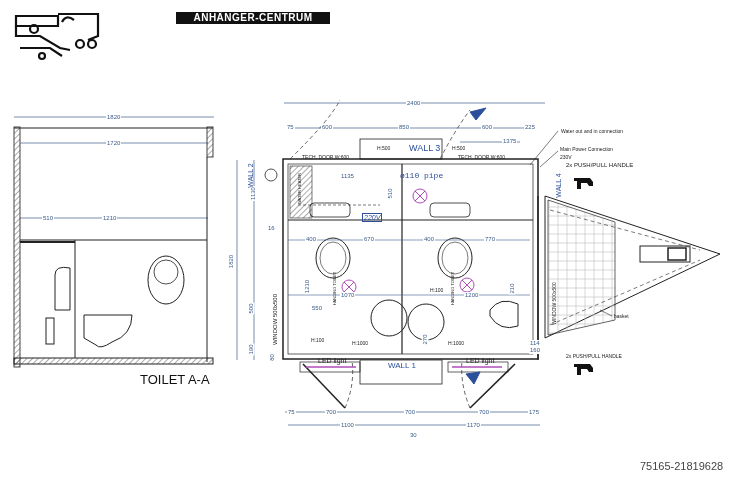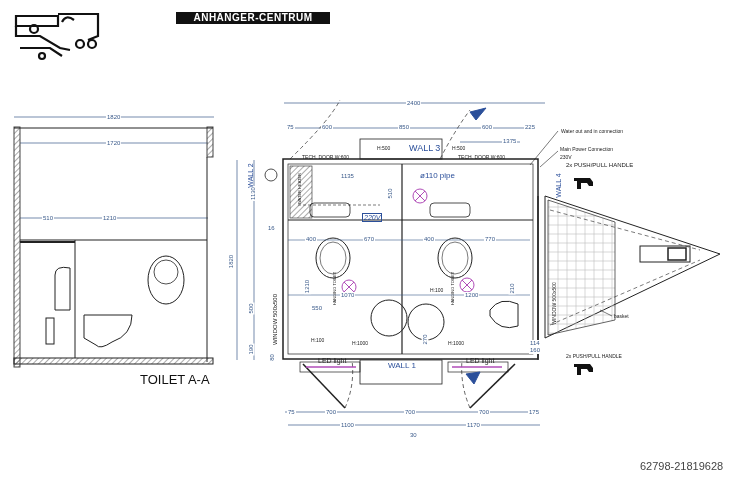--- a/index.html
+++ b/index.html
@@ -169,21 +169,21 @@
 <div class="abs dim" style="left:398px;top:124px;">850</div>
 <div class="abs dim" style="left:481px;top:124px;">600</div>
 <div class="abs dim" style="left:524px;top:124px;">225</div>
 <div class="abs dim" style="left:502px;top:138px;">1375</div>
 
 <div class="abs lbl blue" style="left:392px;top:143px;font-size:9px;line-height:10px;margin-left:17px;">WALL 3</div>
 <div class="abs lbl" style="left:377px;top:145px;font-size:5px;">H:500</div>
 <div class="abs lbl" style="left:452px;top:145px;font-size:5px;">H:500</div>
 <div class="abs lbl" style="left:302px;top:154px;font-size:5px;">TECH. DOOR W:600</div>
 <div class="abs lbl" style="left:458px;top:154px;font-size:5px;">TECH. DOOR W:600</div>
-<div class="abs lbl blue" style="left:420px;top:171px;font-size:8px;line-height:9px;">ø110 pipe</div>
+<div class="abs lbl blue" style="left:400px;top:171px;font-size:8px;line-height:9px;font-family:Liberation Mono, monospace;">ø110 pipe</div>
 <div class="abs dim" style="left:340px;top:173px;">1135</div>
 <div class="abs dim" style="left:384px;top:190px;transform:rotate(-90deg);">510</div>
 <div class="abs lbl blue" style="left:362px;top:213px;font-size:7px;font-style:italic;border:1px solid #2b4f9a;padding:0 1px;">220V</div>
 <div class="abs lbl" style="left:284px;top:185px;font-size:4px;transform:rotate(-90deg);">WATER HEATER</div>
 
 <div class="abs dim" style="left:305px;top:236px;">400</div>
 <div class="abs dim" style="left:363px;top:236px;">670</div>
 <div class="abs dim" style="left:423px;top:236px;">400</div>
 <div class="abs dim" style="left:484px;top:236px;">770</div>
 <div class="abs dim" style="left:300px;top:283px;transform:rotate(-90deg);">1210</div>
@@ -225,13 +225,13 @@
 
 <div class="abs lbl" style="left:561px;top:128px;font-size:5px;">Water out and in connection</div>
 <div class="abs lbl" style="left:560px;top:146px;font-size:5px;">Main Power Connection</div>
 <div class="abs lbl" style="left:560px;top:154px;font-size:5px;">230V</div>
 <div class="abs lbl" style="left:566px;top:162px;font-size:6px;">2x PUSH/PULL HANDLE</div>
 <div class="abs lbl blue" style="left:546px;top:182px;font-size:7px;transform:rotate(-90deg);">WALL 4</div>
 <div class="abs lbl" style="left:533px;top:300px;font-size:5px;transform:rotate(-90deg);">WINDOW 500x500</div>
 <div class="abs lbl" style="left:614px;top:313px;font-size:5px;">basket</div>
 <div class="abs lbl" style="left:566px;top:353px;font-size:5px;">2x PUSH/PULL HANDLE</div>
 
-<div class="abs watermark">62798-21819628</div>
+<div class="abs watermark">75165-21819628</div>
 
 </body></html>

